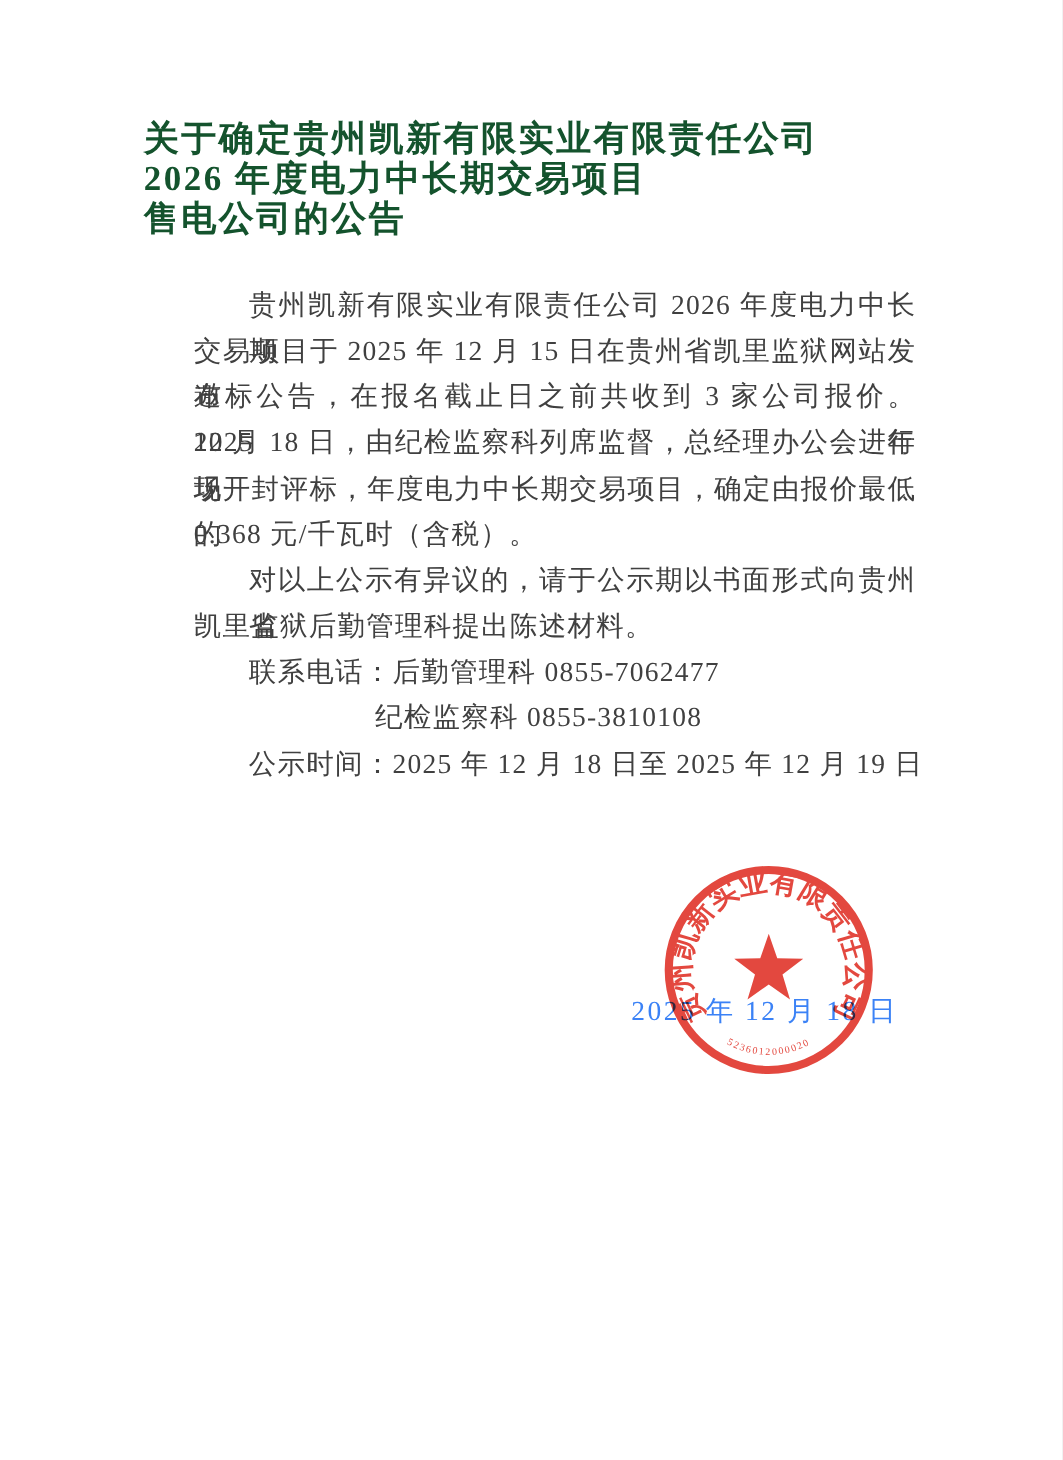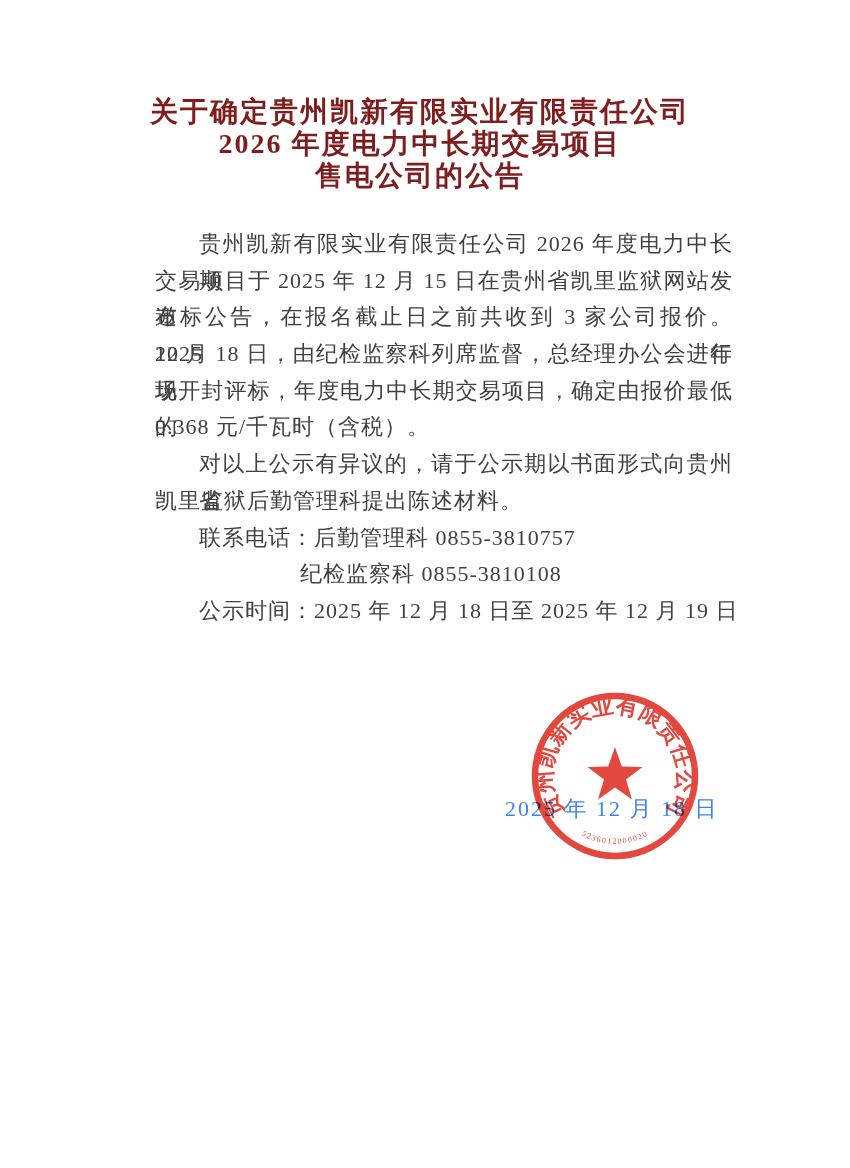--- a/index.html
+++ b/index.html
@@ -5,23 +5,23 @@
   html,body{margin:0;padding:0;background:#e8e8e8;}
   .page{
     position:relative;
     width:850px;height:1168px;
     background:#ffffff;
     overflow:hidden;
     font-family:"Liberation Serif","DejaVu Serif",serif;
   }
   .doc-title{
     position:absolute;left:115px;top:96px;width:610px;
-    text-align:center;
+    text-align:left;
     font-size:28px;line-height:32px;
-    font-weight:700;color:#7f1d1d;letter-spacing:2px;
+    font-weight:700;color:#14532d;letter-spacing:2px;
   }
   .doc-body{
     position:absolute;left:155px;top:226px;width:578px;
     font-size:22px;line-height:36.7px;
     color:#404040;letter-spacing:1px;
   }
   .ln{height:36.7px;white-space:nowrap;}
   .jst{white-space:normal;text-align:justify;text-align-last:justify;}
   .ind{padding-left:44px;}
   .ofs{padding-left:145px;}
@@ -50,21 +50,21 @@
 
   <div class="doc-body">
     <div class="ln jst ind">贵州凯新有限实业有限责任公司 2026 年度电力中长期</div>
     <div class="ln jst">交易项目于 2025 年 12 月 15 日在贵州省凯里监狱网站发布</div>
     <div class="ln jst">邀标公告，在报名截止日之前共收到 3 家公司报价。2025 年</div>
     <div class="ln jst">12 月 18 日，由纪检监察科列席监督，总经理办公会进行现</div>
     <div class="ln jst">场开封评标，年度电力中长期交易项目，确定由报价最低的</div>
     <div class="ln">0.368 元/千瓦时（含税）。</div>
     <div class="ln jst ind">对以上公示有异议的，请于公示期以书面形式向贵州省</div>
     <div class="ln">凯里监狱后勤管理科提出陈述材料。</div>
-    <div class="ln ind">联系电话：后勤管理科 0855-3810757</div>
+    <div class="ln ind">联系电话：后勤管理科 0855-7062477</div>
     <div class="ln ofs">纪检监察科 0855-3810108</div>
     <div class="ln ind">公示时间：2025 年 12 月 18 日至 2025 年 12 月 19 日</div>
   </div>
 
   <div class="doc-date">2025 年 12 月 18 日</div>
 
   <svg class="seal" viewBox="0 0 200 200" aria-hidden="true">
     <defs>
       <path id="ringPath" d="M 45.4 131.5 A 63 63 0 1 1 154.6 131.5" fill="none"></path>
       <path id="serialPath" d="M 56.5 152.2 A 68 68 0 0 0 143.5 152.2" fill="none"></path>

